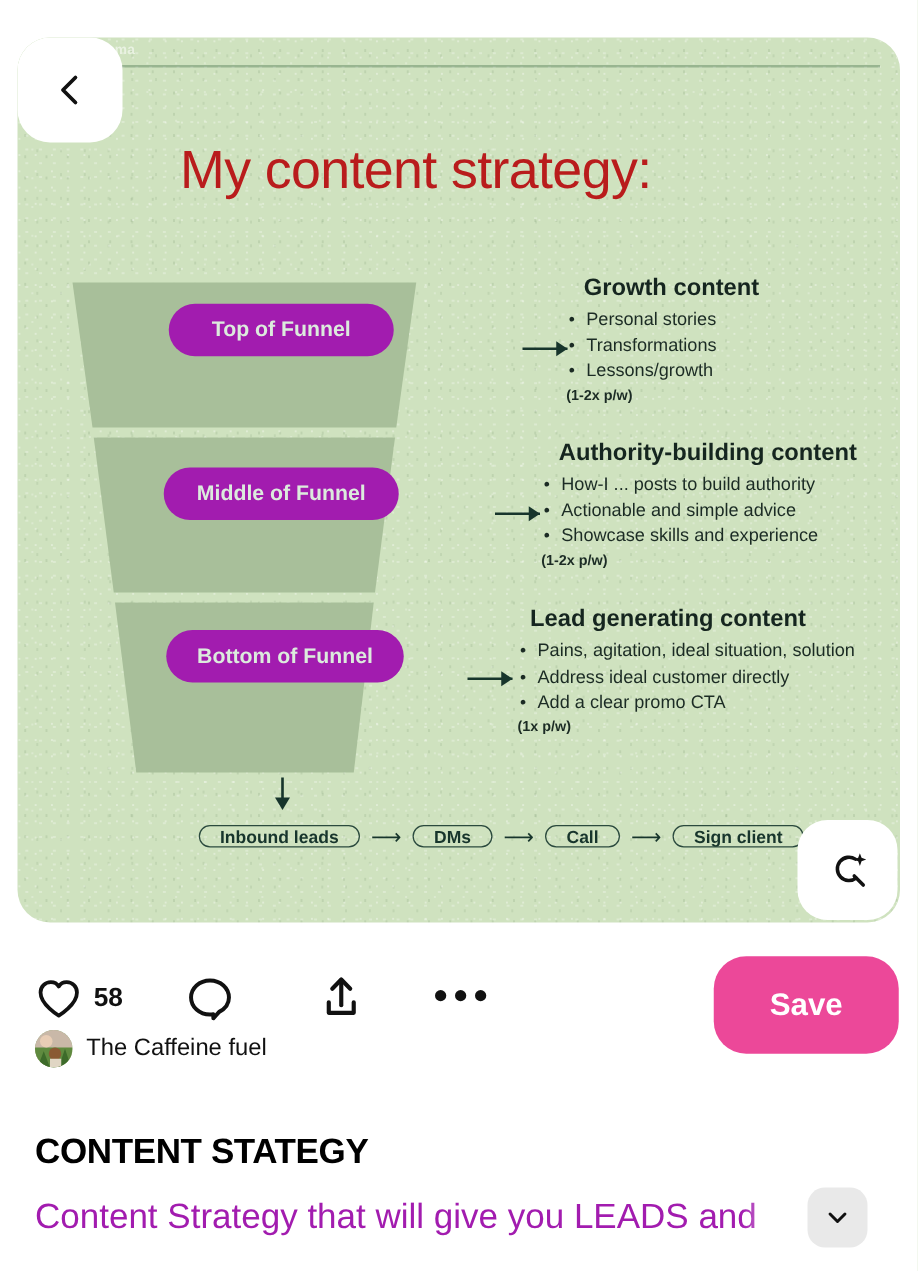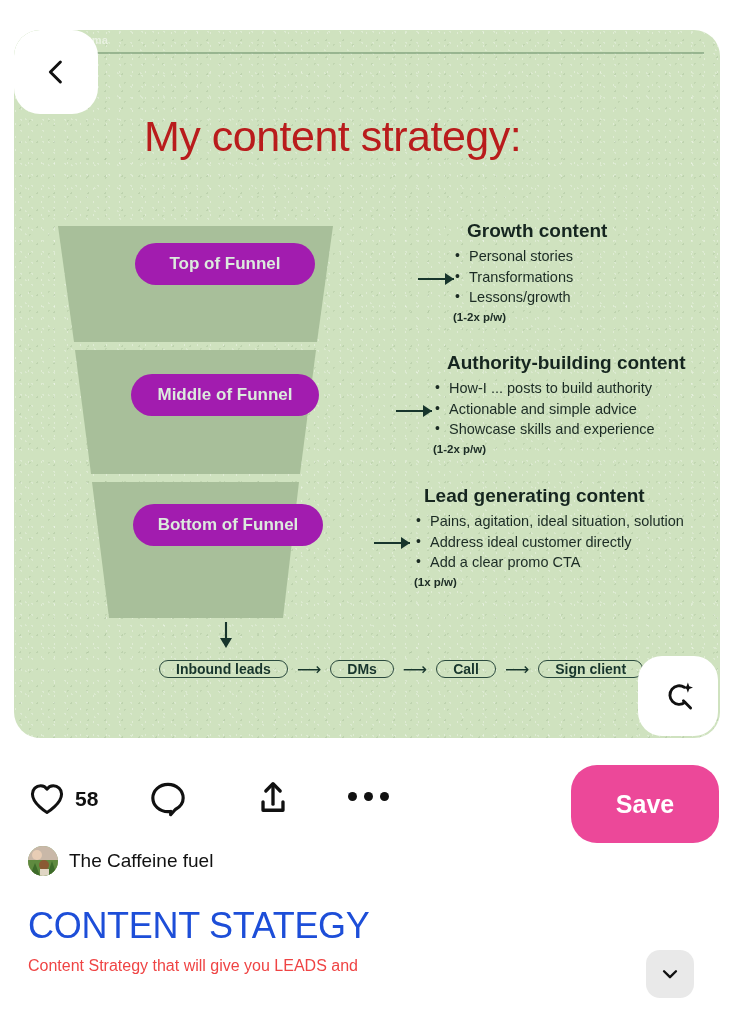--- a/index.html
+++ b/index.html
@@ -144,39 +144,39 @@
     width: 148px; height: 78px;
     background: #ec4899; border-radius: 26px;
     color: #fff; font-size: 25px; font-weight: 700;
     display: flex; align-items: center; justify-content: center;
     border: none; cursor: pointer;
     font-family: "Liberation Sans", sans-serif;
   }
 
   
   #author-row {
-    position: absolute; left: 28px; top: 846px;
+    position: absolute; left: 28px; top: 824px;
     display: flex; align-items: center; gap: 11px;
   }
   #avatar {
     width: 30px; height: 30px; border-radius: 50%;
     overflow: hidden; flex: none; position: relative;
     background: #86a96a;
   }
   #author-name { font-size: 19px; color: #111; }
 
   #pin-heading {
     position: absolute; left: 28px; top: 905px;
-    font-size: 36px; font-weight: 400; color: #1d4ed8;
+    font-size: 28px; font-weight: 700; color: #000000;
     letter-spacing: -.3px; white-space: nowrap;
   }
   #pin-desc {
     position: absolute; left: 28px; top: 957px;
     width: 614px; height: 40px;
-    font-size: 16px; color: #ef4444;
+    font-size: 28px; color: #a21caf;
     white-space: nowrap; overflow: hidden;
     -webkit-mask-image: linear-gradient(to right, #000 0 92%, transparent 100%);
             mask-image: linear-gradient(to right, #000 0 92%, transparent 100%);
   }
   #expand-btn {
     position: absolute; left: 646px; top: 950px;
     width: 48px; height: 48px;
     background: #e9e9e9; border-radius: 14px;
     display: flex; align-items: center; justify-content: center;
     border: none; cursor: pointer;

